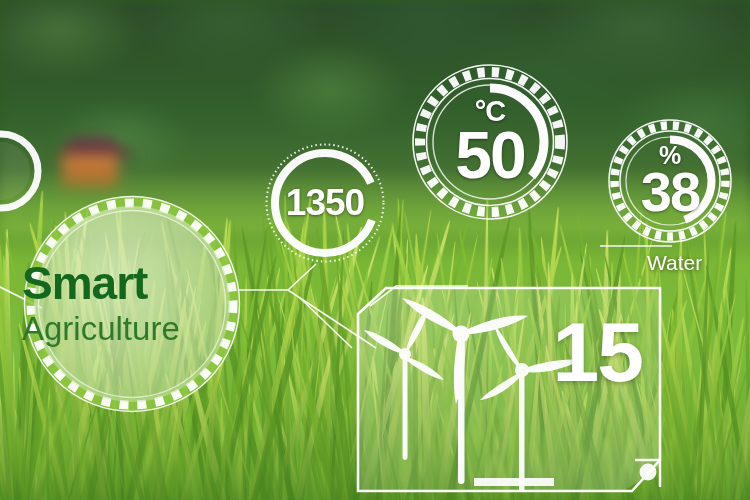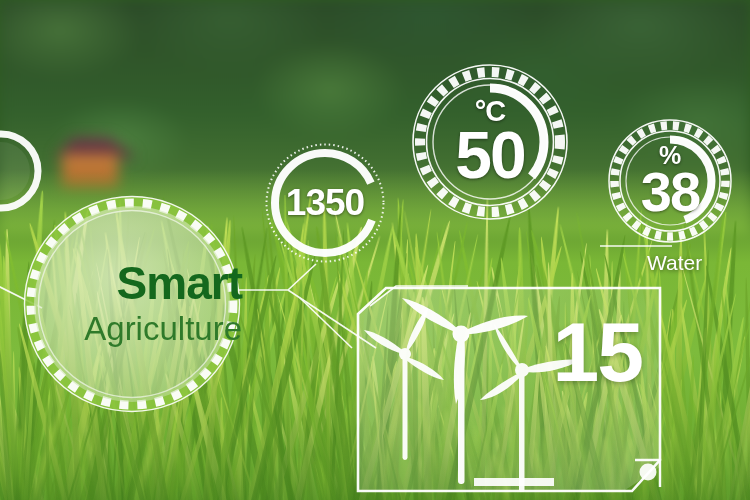--- a/index.html
+++ b/index.html
@@ -87,21 +87,21 @@
   #edge-gauge{left:-42px;top:128px;width:86px;height:86px;}
 
   
   #hub{position:absolute;left:22px;top:194px;width:220px;height:220px;}
   #hub .disc{
     position:absolute;left:12px;top:12px;width:196px;height:196px;border-radius:50%;
     background:radial-gradient(circle at 42% 36%, rgba(233,242,215,.72), rgba(207,228,180,.56) 62%, rgba(176,209,142,.5) 100%);
   }
   #hub .hub-text{
     position:absolute;inset:0;display:flex;flex-direction:column;
-    align-items:flex-end;justify-content:center;
+    align-items:flex-start;justify-content:center;
   }
   #hub .t1{font-size:46px;font-weight:700;color:#14681d;line-height:1;letter-spacing:-1px;}
   #hub .t2{font-size:33px;font-weight:400;color:#2f7a2a;line-height:1.15;margin-top:4px;}
 
   
   #wind-panel{position:absolute;left:352px;top:282px;width:314px;height:215px;}
   #wind-panel .glass{
     position:absolute;left:6px;top:6px;width:302px;height:203px;
     background:linear-gradient(135deg, rgba(255,255,255,.26), rgba(255,255,255,.10) 55%, rgba(255,255,255,.20));
     clip-path:polygon(0 12%,12% 0,100% 0,100% 88%,88% 100%,0 100%);

